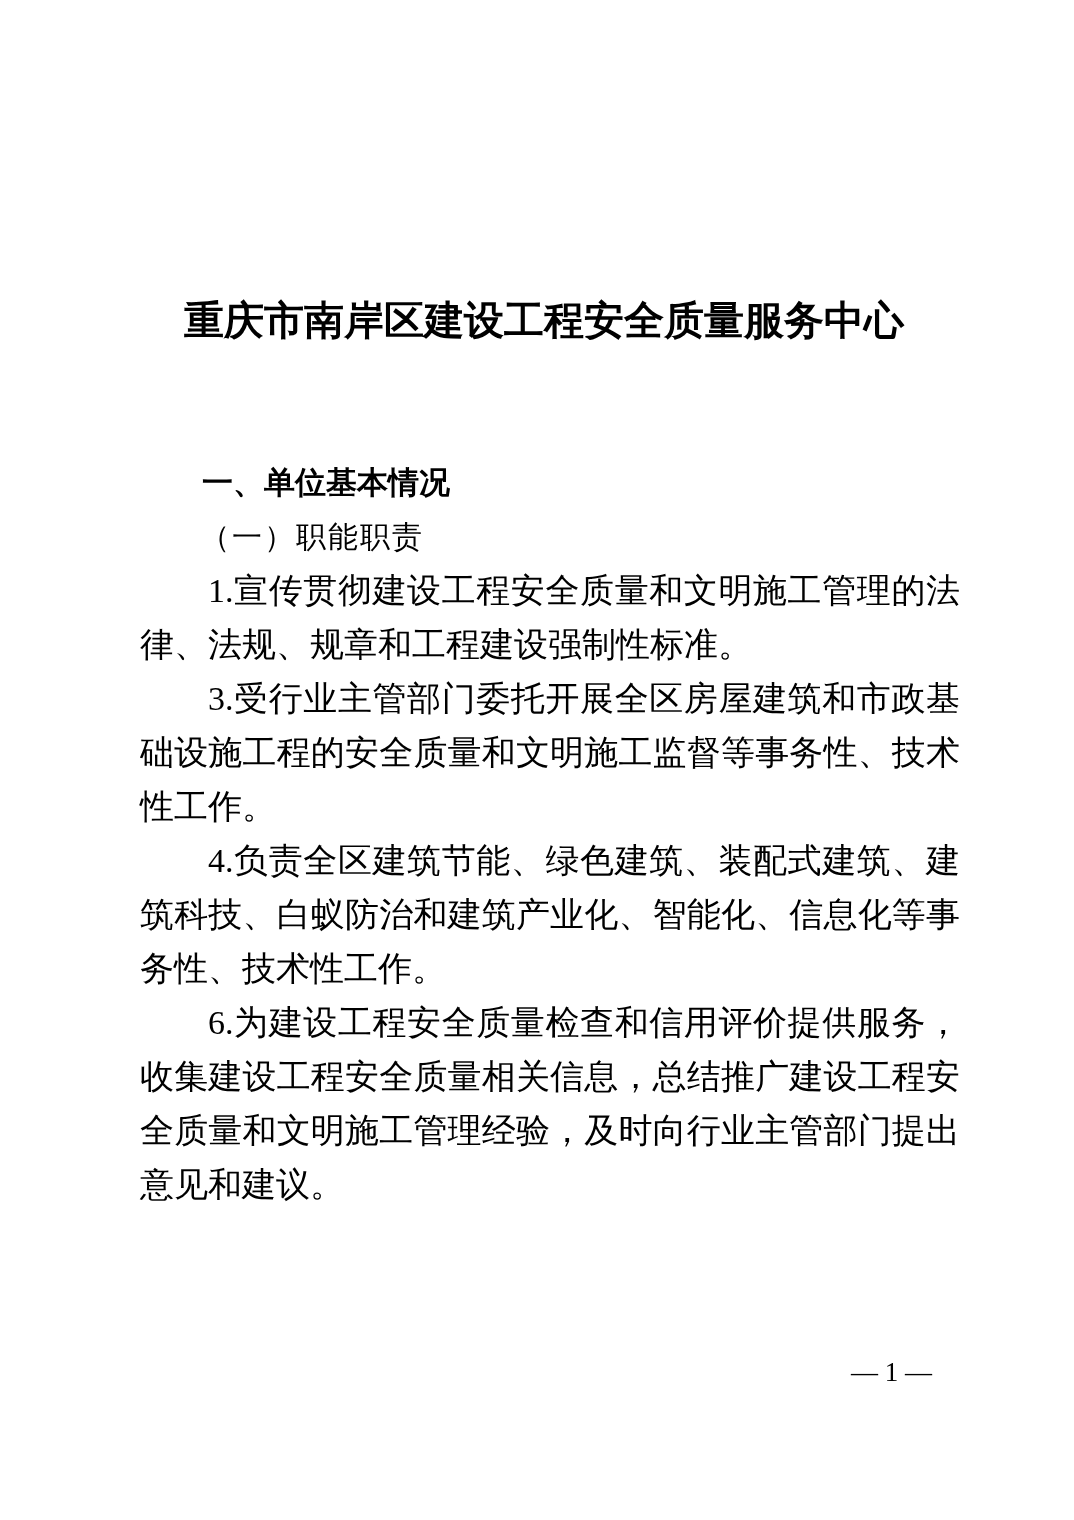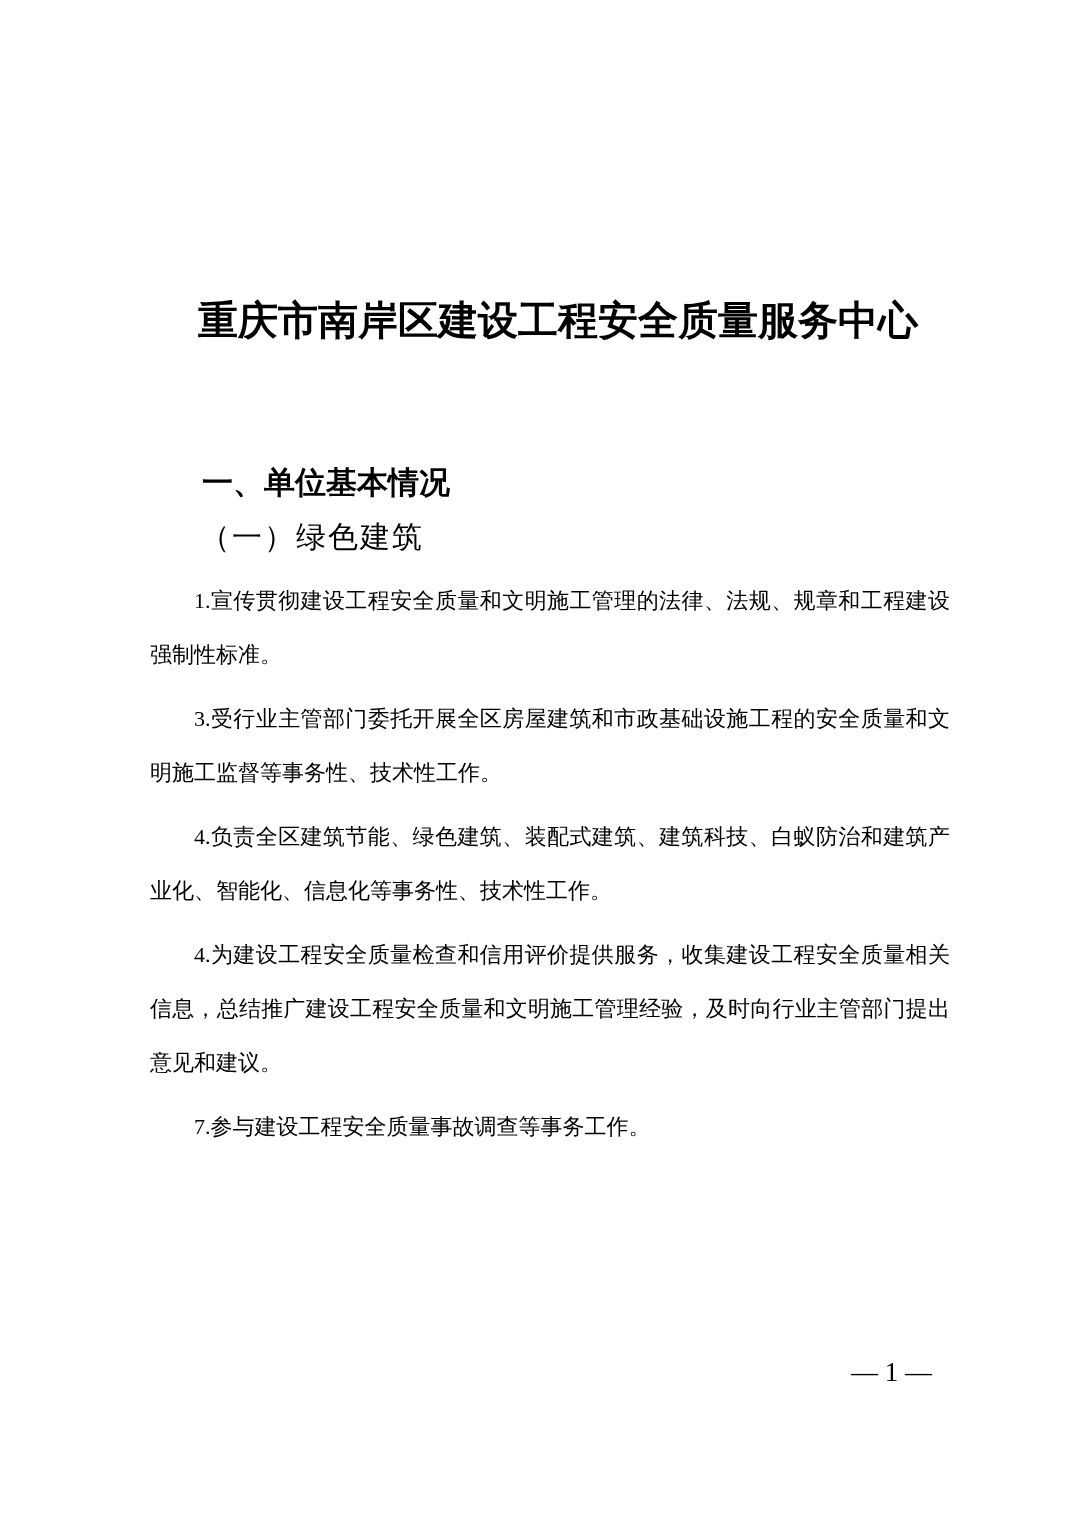--- a/index.html
+++ b/index.html
@@ -11,21 +11,21 @@
     position: relative;
     width: 1074px;
     height: 1520px;
     background: #ffffff;
     color: #000000;
     overflow: hidden;
   }
   .doc-title {
     position: absolute;
     top: 292px;
-    left: 148px;
+    left: 134px;
     width: 820px;
     text-align: center;
     font-family: "Liberation Serif", "DejaVu Serif", serif;
     font-weight: bold;
     font-size: 40px;
     line-height: 58px;
     color: #000000;
   }
   .content {
     position: absolute;
@@ -46,22 +46,22 @@
   .sub-heading {
     font-family: "Liberation Serif", "DejaVu Serif", serif;
     font-weight: normal;
     font-size: 30px;
     text-indent: 2em;
     letter-spacing: 2px;
     margin: 0;
   }
   .content p.body-para {
     font-family: "Liberation Serif", "DejaVu Serif", serif;
-    font-size: 22px;
-    margin: 10px;
+    font-size: 34px;
+    margin: 0;
     text-indent: 2em;
     text-align: justify;
     text-justify: inter-ideograph;
   }
   .page-number {
     position: absolute;
     top: 1352px;
     left: 140px;
     width: 820px;
     padding-right: 28px;
@@ -77,23 +77,22 @@
 <body>
 
 <div class="page">
 
   <div class="doc-title">
     <div>重庆市南岸区建设工程安全质量服务中心</div>
   </div>
 
   <div class="content">
     <p class="sec-heading">一、单位基本情况</p>
-    <p class="sub-heading">（一）绿色建筑</p>
+    <p class="sub-heading">（一）职能职责</p>
     <p class="body-para">1.宣传贯彻建设工程安全质量和文明施工管理的法律、法规、规章和工程建设强制性标准。</p>
     <p class="body-para">3.受行业主管部门委托开展全区房屋建筑和市政基础设施工程的安全质量和文明施工监督等事务性、技术性工作。</p>
     <p class="body-para">4.负责全区建筑节能、绿色建筑、装配式建筑、建筑科技、白蚁防治和建筑产业化、智能化、信息化等事务性、技术性工作。</p>
-    <p class="body-para">4.为建设工程安全质量检查和信用评价提供服务，收集建设工程安全质量相关信息，总结推广建设工程安全质量和文明施工管理经验，及时向行业主管部门提出意见和建议。</p>
-    <p class="body-para">7.参与建设工程安全质量事故调查等事务工作。</p>
+    <p class="body-para">6.为建设工程安全质量检查和信用评价提供服务，收集建设工程安全质量相关信息，总结推广建设工程安全质量和文明施工管理经验，及时向行业主管部门提出意见和建议。</p>
   </div>
 
   <div class="page-number">— 1 —</div>
 
 </div>
 
 </body></html>

